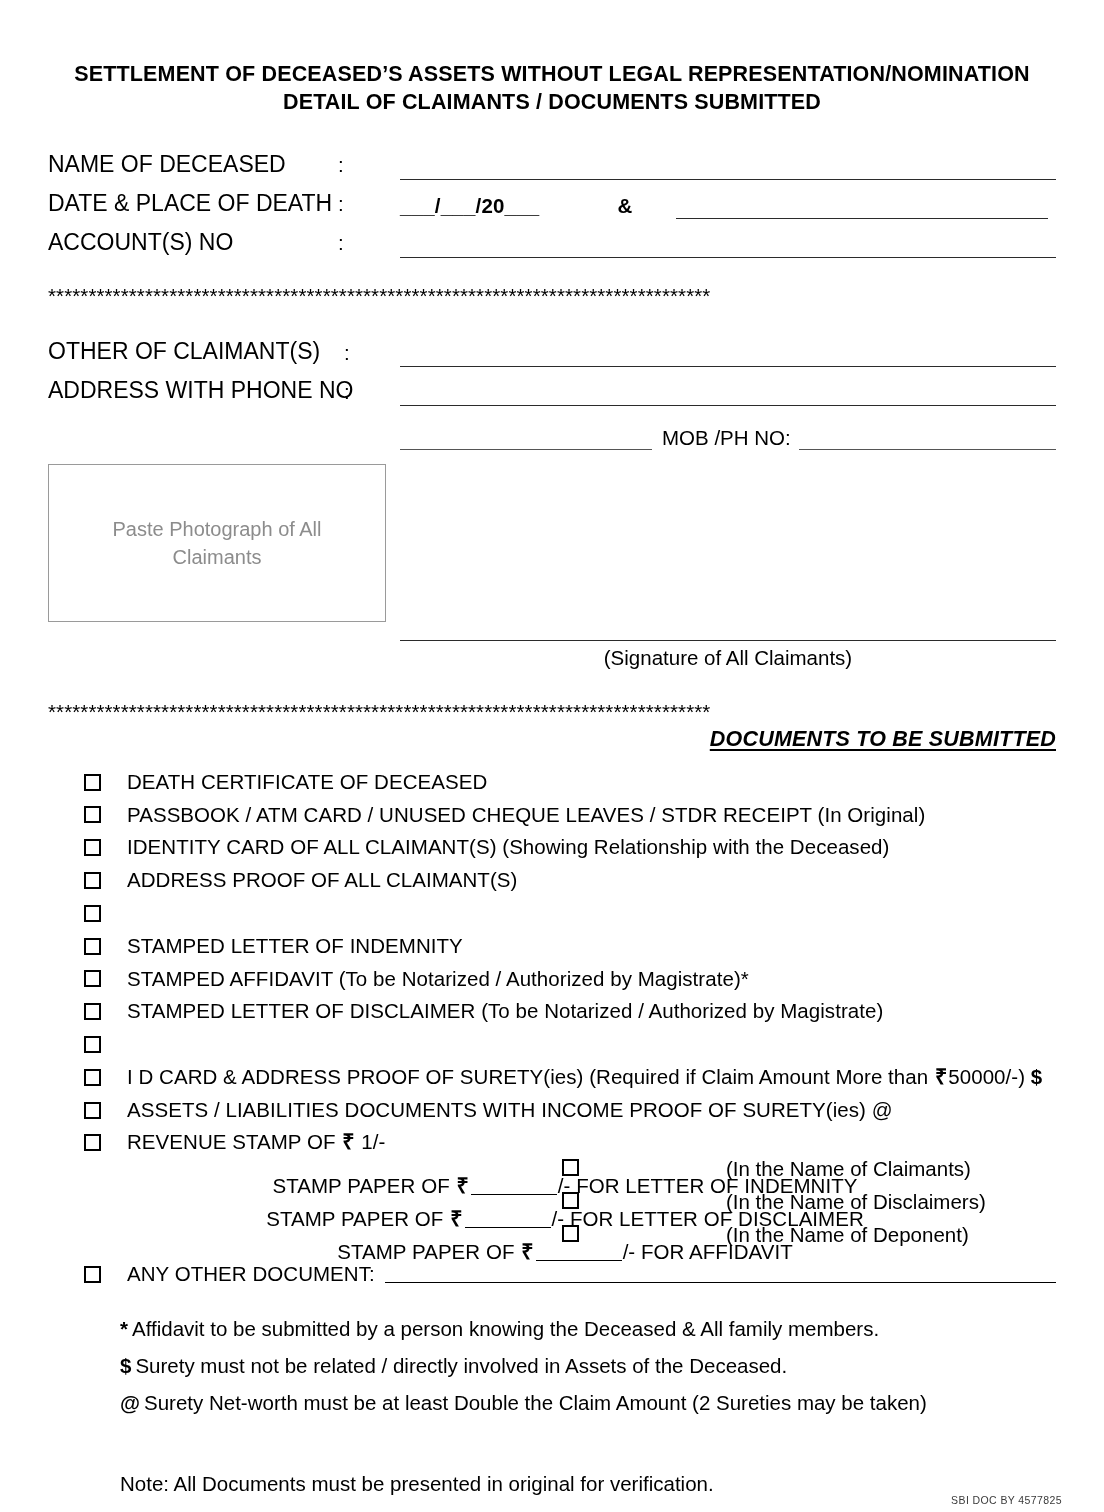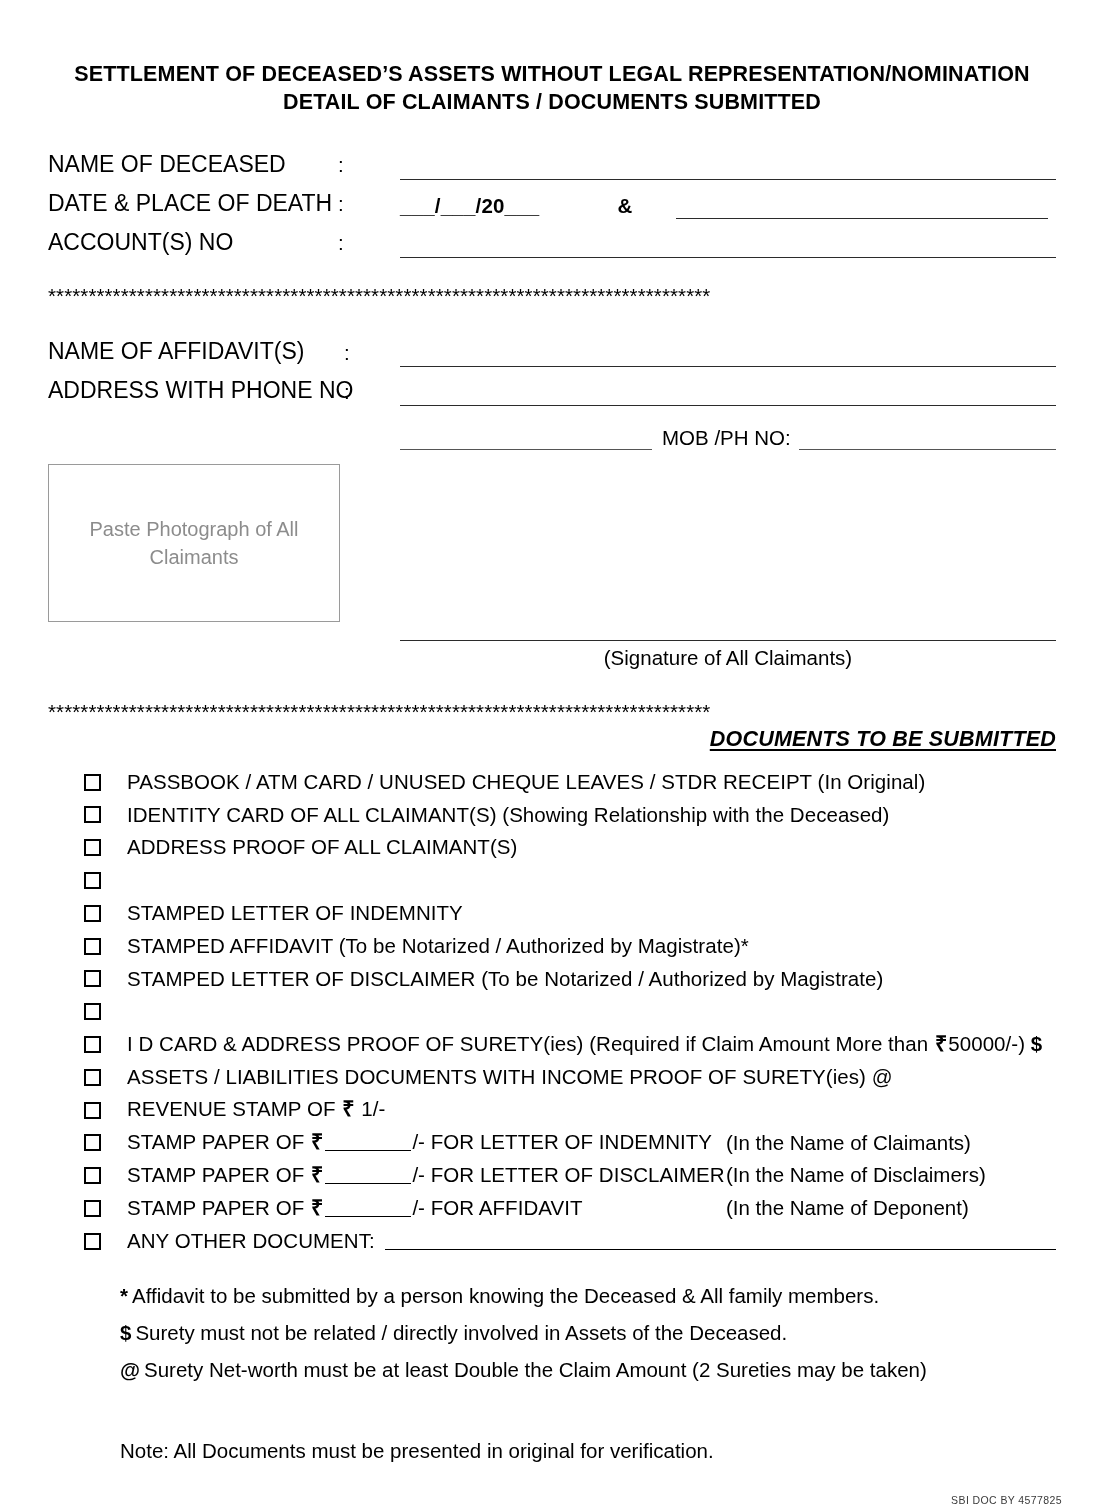--- a/index.html
+++ b/index.html
@@ -141,21 +141,21 @@
   
   .photo-sign {
     position: relative;
     margin: 14px 32px 0 32px;
     height: 210px;
   }
   .photo-box {
     position: absolute;
     left: 0;
     top: 0;
-    width: 292px;
+    width: 338px;
     height: 158px;
     border: 1.5px solid #9a9a9a;
     box-sizing: border-box;
     display: flex;
     align-items: center;
     justify-content: center;
   }
   .photo-text {
     font-size: 20px;
     color: #8c8c8c;
@@ -234,20 +234,21 @@
   }
   .ctext-col2 {
     font-size: 20.5px;
     line-height: 1;
     position: absolute;
     left: 678px;
     white-space: nowrap;
   }
   .crow-2col {
     position: relative;
+    flex-direction: column;
   }
   .anyother-line {
     flex: 1 1 auto;
     border-bottom: 1.8px solid #000;
     height: 16px;
     margin-left: 10px;
     margin-right: 0;
   }
 
   
@@ -318,21 +319,21 @@
       <div class="fline"></div>
     </div>
 
   </div>
 
   <div class="stars">**********************************************************************************</div>
 
   <div class="claimant-fields">
 
     <div class="frow">
-      <div class="flabel">NAME OF AFFIDAVIT(S)</div>
+      <div class="flabel">OTHER OF CLAIMANT(S)</div>
       <div class="fcolon">:</div>
       <div class="fline"></div>
     </div>
 
     <div class="frow">
       <div class="flabel">ADDRESS WITH PHONE NO</div>
       <div class="fcolon">:</div>
       <div class="fline"></div>
     </div>
 
@@ -354,20 +355,24 @@
   </div>
 
   <div class="stars">**********************************************************************************</div>
 
   <div class="docs-heading">DOCUMENTS TO BE SUBMITTED</div>
 
   <div class="checklist">
 
     <div class="crow">
       <div class="cbox"></div>
+      <div class="ctext">DEATH CERTIFICATE OF DECEASED</div>
+    </div>
+    <div class="crow">
+      <div class="cbox"></div>
       <div class="ctext">PASSBOOK / ATM CARD / UNUSED CHEQUE LEAVES / STDR RECEIPT (In Original)</div>
     </div>
     <div class="crow">
       <div class="cbox"></div>
       <div class="ctext">IDENTITY CARD OF ALL CLAIMANT(S) (Showing Relationship with the Deceased)</div>
     </div>
     <div class="crow">
       <div class="cbox"></div>
       <div class="ctext">ADDRESS PROOF OF ALL CLAIMANT(S)</div>
     </div>

